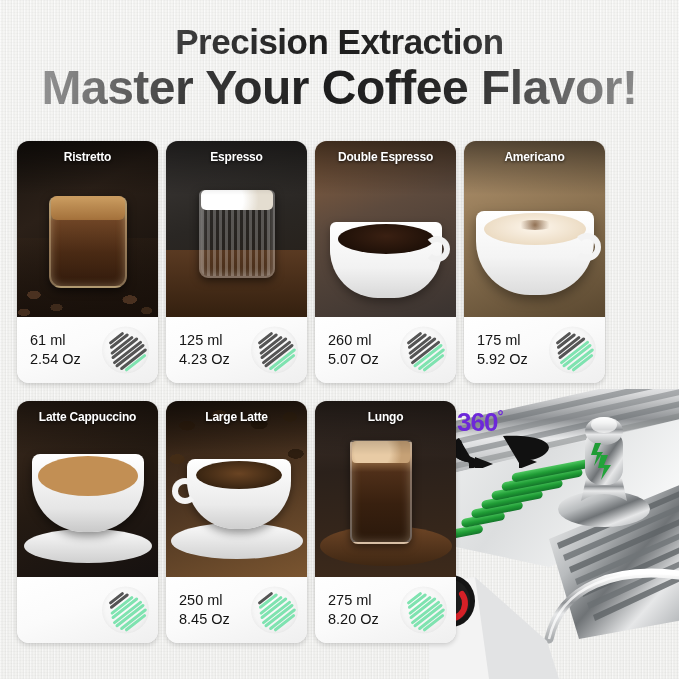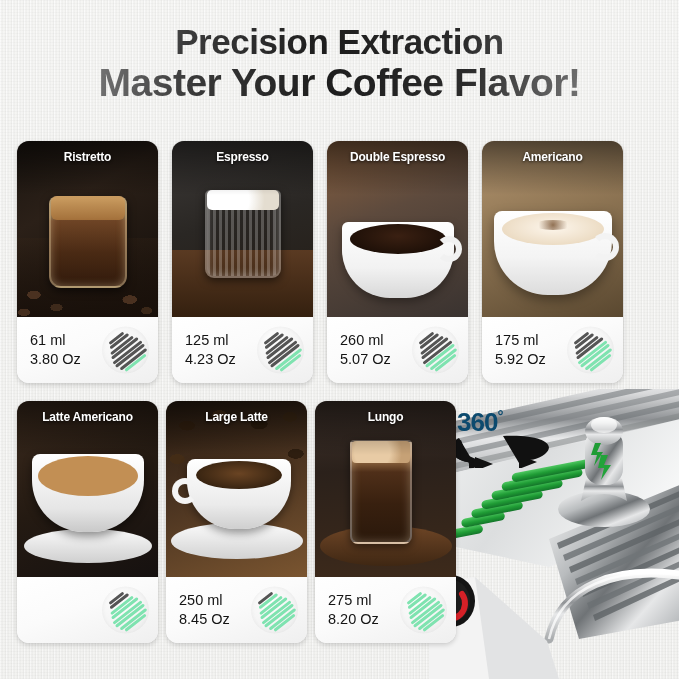--- a/index.html
+++ b/index.html
@@ -41,25 +41,25 @@
     font-weight: 700;
     letter-spacing: -0.5px;
     line-height: 1.12;
     background: linear-gradient(100deg,#9b9b9b 0%, #8e8e8e 8%, #3a3a3a 28%, #1d1d1d 48%, #2a2a2a 68%, #7b7b7b 88%, #9e9e9e 100%);
     -webkit-background-clip: text;
     background-clip: text;
     color: transparent;
     -webkit-text-fill-color: transparent;
   }
   .headline .l1 { font-size: 35px; }
-  .headline .l2 { font-size: 39px; }
+  .headline .l2 { font-size: 48px; }
 
   
   .grid-row { position: absolute; display: flex; }
-  #row1 { top: 141px; left: 17px; gap: 14px; }
+  #row1 { top: 141px; left: 17px; gap: 8px; }
   #row2 { top: 401px; left: 17px; gap: 8px; }
 
   .card {
     width: 141px;
     border-radius: 12px;
     background: #fff;
     box-shadow: 0 2px 5px rgba(0,0,0,0.16), 0 0 1px rgba(0,0,0,0.15);
     overflow: hidden;
     position: relative;
     z-index: 4;
@@ -312,21 +312,21 @@
 
   
   #badge360 {
     position: absolute;
     left: 28px; top: 18px;
     z-index: 8;
   }
   #badge360 .txt {
     font-size: 26px;
     font-weight: 700;
-    color: #0c4a6e;
+    color: #6d28d9;
     letter-spacing: -1px;
   }
   #badge360 .deg { font-size: 15px; vertical-align: super; }
 </style>
 </head>
 <body>
 
 <div id="page"></div>
 
 <div id="machine">
@@ -454,21 +454,21 @@
           <div class="ice"></div>
           <div class="dust"></div>
           <div class="handle"></div>
         </div>
         <div class="scrim"></div>
         <div class="label">Ristretto</div>
       </div>
       <div class="caption">
         <div class="vol">
           <div class="ml">61 ml</div>
-          <div class="oz">3.80 Oz</div>
+          <div class="oz">2.54 Oz</div>
         </div>
         <div class="gauge">
           <div class="bars">
             <i style="width: 18px;"></i>
             <i style="width: 23px;"></i>
             <i style="width: 28px;"></i>
             <i style="width: 33px;"></i>
             <i style="width: 36px;"></i>
             <i style="width: 36px;"></i>
             <i style="width: 33px;"></i>
@@ -607,21 +607,21 @@
           <div class="cup"></div>
           <div class="liquid"></div>
           <div class="foam"></div>
           <div class="art"></div>
           <div class="crema"></div>
           <div class="ice"></div>
           <div class="dust"></div>
           <div class="handle"></div>
         </div>
         <div class="scrim"></div>
-        <div class="label">Latte Americano</div>
+        <div class="label">Latte Cappuccino</div>
       </div>
       <div class="caption">
         <div class="gauge">
           <div class="bars">
             <i style="width: 18px;"></i>
             <i style="width: 23px;"></i>
             <i class="on" style="width: 28px;"></i>
             <i class="on" style="width: 33px;"></i>
             <i class="on" style="width: 36px;"></i>
             <i class="on" style="width: 36px;"></i>

